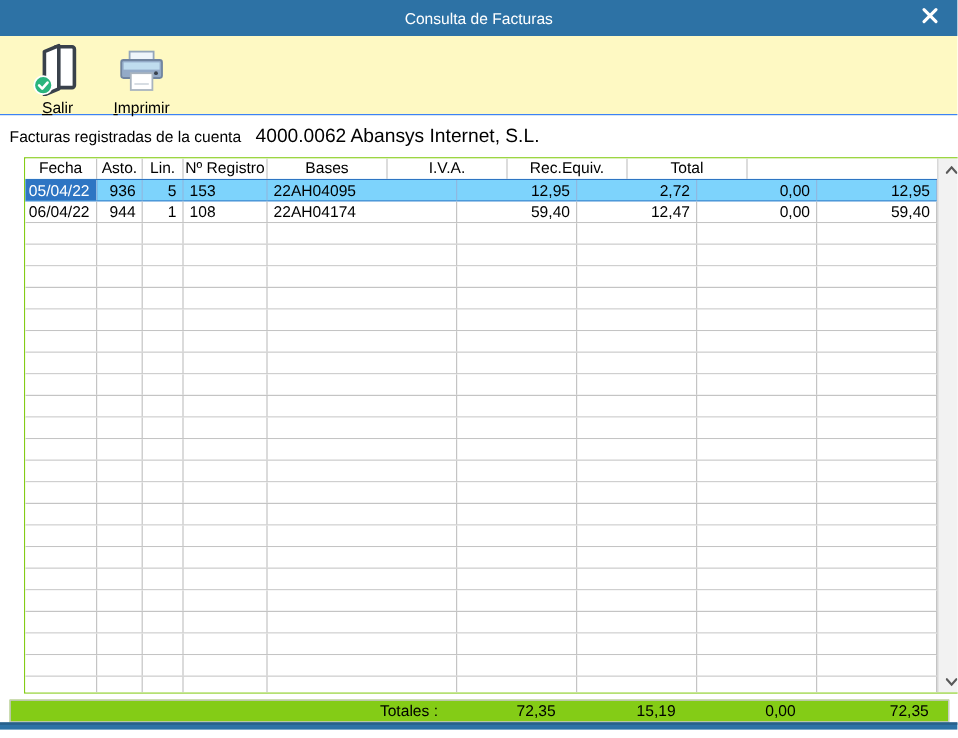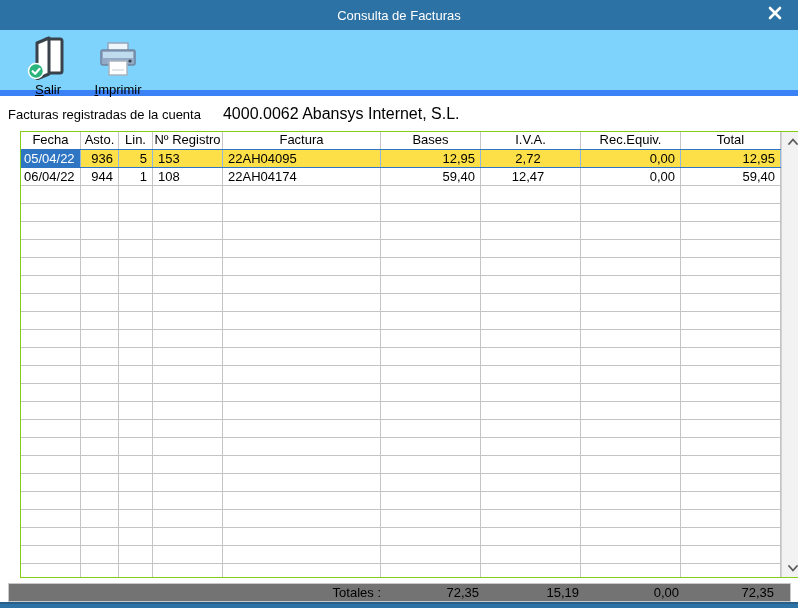--- a/index.html
+++ b/index.html
@@ -19,91 +19,91 @@
   }
   .titlebar .title { color:#ffffff; font-size:13px; }
   .close-btn {
     position:absolute; right:12px; top:5px; width:22px; height:20px;
     display:flex; align-items:center; justify-content:center; cursor:pointer;
   }
 
   
   .toolbar {
     position:absolute; top:30px; left:0; width:798px; height:66px;
-    background:#7dd3fc; border-bottom:6px solid #3b82f6;
+    background:#fef9c3; border-bottom:1px solid #3b82f6;
     display:flex; align-items:flex-start; padding:4px 0 0 18px; gap:10px;
   }
   .tool-btn {
     width:60px; display:flex; flex-direction:column; align-items:center;
     cursor:pointer; padding-top:2px;
   }
   .tool-icon { height:44px; display:flex; align-items:flex-end; justify-content:center; position:relative; }
   .tool-label { font-size:13px; margin-top:2px; display:block; }
   .tool-label::first-letter { text-decoration:underline; }
 
   
   .account-line {
     position:absolute; top:105px; left:8px; width:780px;
-    display:flex; align-items:baseline; gap:22px;
+    display:flex; align-items:baseline; gap:12px;
   }
   .account-label { font-size:13px; }
   .account-value { font-size:16px; }
 
   
   .table-wrap {
     position:absolute; top:131px; left:20px; width:784px; height:447px;
     border:1px solid #84cc16; background:#fff; display:flex; overflow:hidden;
   }
   .grid-area { width:760px; display:flex; flex-direction:column; overflow:hidden; }
   .header-row { display:flex; height:17px; flex:0 0 17px; background:#fff; }
   .hcell {
     font-size:13px; text-align:center; line-height:16px;
     border-right:1px solid #c6c6c6; overflow:hidden; white-space:nowrap;
   }
   .tbody { flex:1; overflow:hidden; }
   .trow { display:flex; height:18px; border-bottom:1px solid #c4c4c4; background:#fff; }
   .trow.selected {
-    background:#fde047;
+    background:#7dd3fc;
     border-top:1px solid #2e75c3; border-bottom:1px solid #2e75c3; height:19px;
   }
   .cell {
     font-size:13px; line-height:17px; border-right:1px solid #c4c4c4;
     overflow:hidden; white-space:nowrap;
   }
   .trow.selected .cell { border-right-color:#8fb8e0; }
   .trow.selected .cell.focus-cell { background:#2e75c3; color:#fff; }
   
   .c0 { width:60px;  text-align:left;  padding-left:3px;  }
   .c1 { width:38px;  text-align:right; padding-right:5px; }
   .c2 { width:34px;  text-align:right; padding-right:5px; }
   .c3 { width:70px;  text-align:left;  padding-left:5px;  }
   .c4 { width:158px; text-align:left;  padding-left:5px;  }
   .c5 { width:100px; text-align:right; padding-right:5px; }
-  .c6 { width:100px; text-align:center; padding-right:5px; }
+  .c6 { width:100px; text-align:right; padding-right:5px; }
   .c7 { width:100px; text-align:right; padding-right:5px; }
   .c8 { width:100px; text-align:right; padding-right:5px; }
   .hcell.c0,.hcell.c1,.hcell.c2,.hcell.c3,.hcell.c4,.hcell.c5,.hcell.c6,.hcell.c7,.hcell.c8 {
     text-align:center; padding:0;
   }
 
   
   .vscroll {
     width:22px; background:#f2f2f2; border-left:1px solid #d2d2d2;
     display:flex; flex-direction:column; justify-content:space-between; align-items:center;
   }
   .scroll-arrow {
     width:22px; height:18px; display:flex; align-items:center; justify-content:center;
     cursor:pointer;
   }
 
   
   .totals-bar {
     position:absolute; top:583px; left:8px; width:783px; height:19px;
-    background:#737373; border:1px solid #c9c9c9;
-    display:flex; align-items:center;padding-left:16px;
+    background:#84cc16; border:1px solid #c9c9c9;
+    display:flex; align-items:center;
   }
   .tot-label { width:360px; text-align:right; font-size:13px; padding-right:4px; }
   .tot-val   { width:100px; text-align:right; font-size:13px; padding-right:6px; }
   .tot-val.last { flex:1; padding-right:16px; }
 
   
   .bottom-strip {
     position:absolute; top:602px; left:0; width:798px; height:6px;
     background:#2d72a5; border-top:2px solid #28608a;
   }
@@ -160,21 +160,20 @@
   </div>
 
   <div class="table-wrap">
     <div class="grid-area">
 
       <div class="header-row">
         <div class="hcell c0">Fecha</div>
         <div class="hcell c1">Asto.</div>
         <div class="hcell c2">Lin.</div>
         <div class="hcell c3">Nº Registro</div>
-        <div class="hcell c4">Factura</div>
         <div class="hcell c5">Bases</div>
         <div class="hcell c6">I.V.A.</div>
         <div class="hcell c7">Rec.Equiv.</div>
         <div class="hcell c8">Total</div>
       </div>
 
       <div class="tbody">
 
         <div class="trow selected">
           <div class="cell c0 focus-cell">05/04/22</div>

